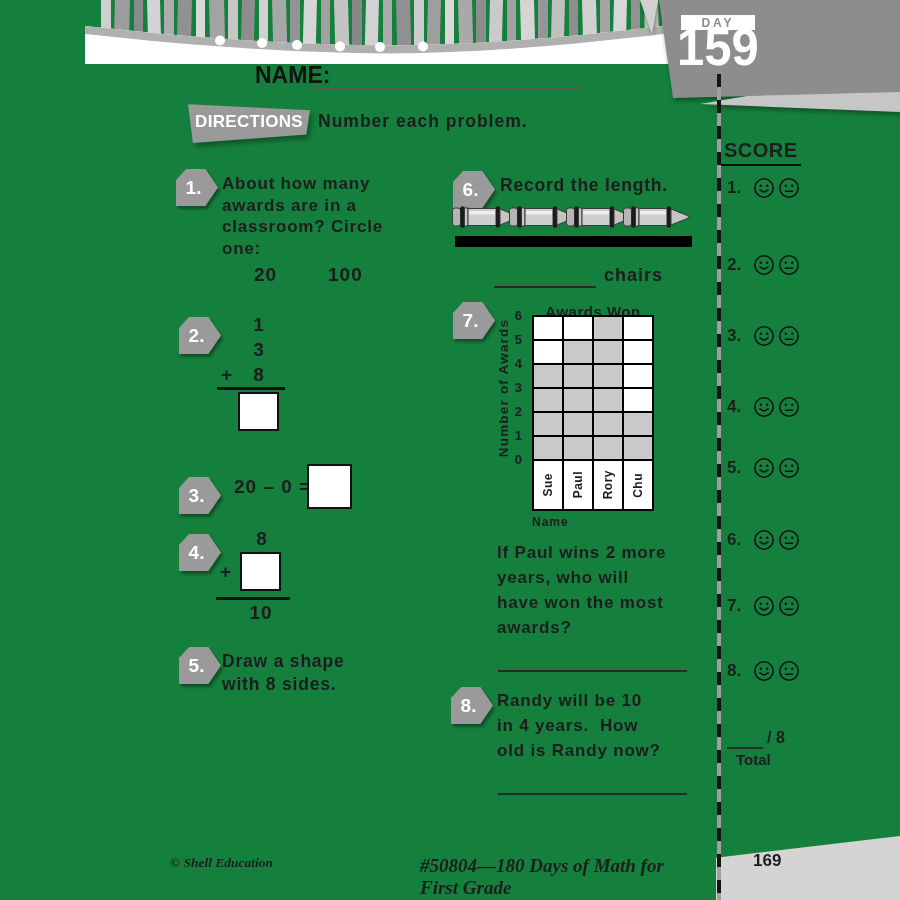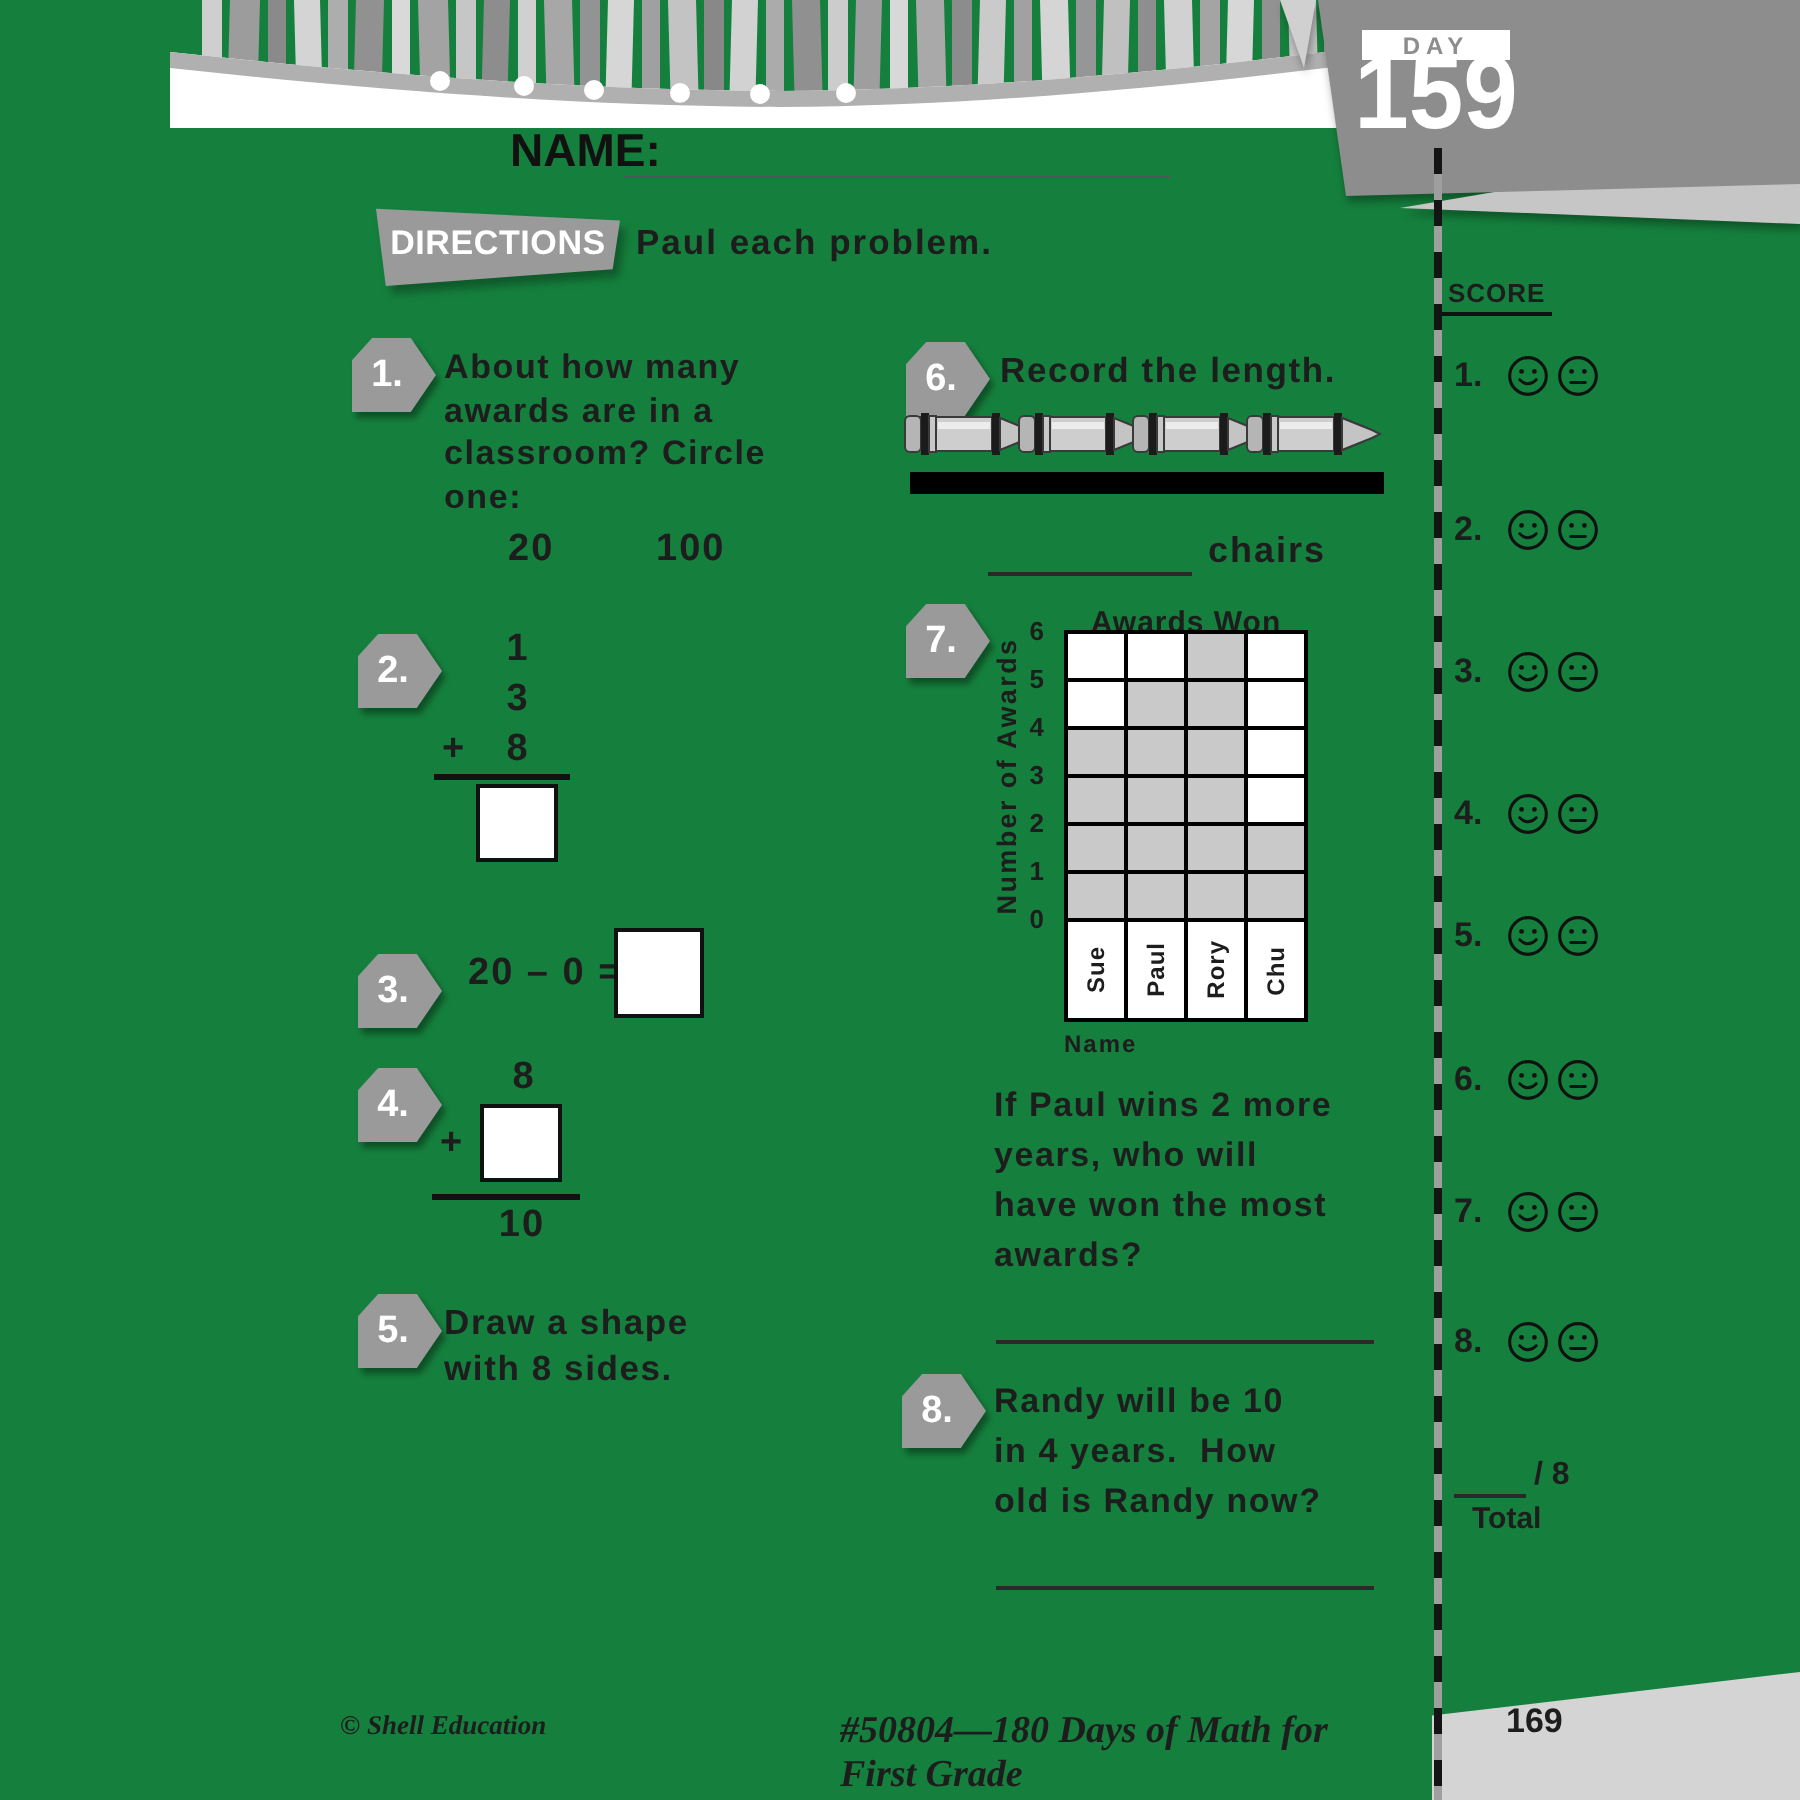--- a/index.html
+++ b/index.html
@@ -40,21 +40,21 @@
     display:grid;grid-template-columns:repeat(4,1fr);gap:2px;}
   .names .ncell{background:#fff;display:flex;align-items:center;justify-content:center;}
   .names .ncell span{writing-mode:vertical-rl;transform:rotate(180deg);font-weight:700;font-size:12px;letter-spacing:.5px;}
   .yticks{position:absolute;left:500px;top:315px;width:24px;height:146px;}
   .yticks span{position:absolute;right:2px;width:22px;height:18px;line-height:18px;text-align:right;font-weight:800;font-size:13px;}
   .ylabel{position:absolute;left:424px;top:380px;width:160px;height:16px;text-align:center;
     transform:rotate(-90deg);font-weight:800;font-size:13.5px;letter-spacing:1.2px;}
   .xlabel{position:absolute;left:532px;top:515px;width:122px;text-align:left;font-weight:800;font-size:12px;letter-spacing:1px;}
 
   
-  .score-title{position:absolute;left:721px;top:139px;font-weight:800;font-size:13px;letter-spacing:.5px;
+  .score-title{position:absolute;left:721px;top:139px;font-weight:800;font-size:20px;letter-spacing:.5px;
     border-bottom:2.5px solid #111;padding:0 3px 2px 3px;}
   .score-row{position:absolute;left:727px;display:flex;align-items:center;gap:3px;height:22px;}
   .score-row .num{font-weight:800;font-size:17px;width:23px;}
   .face{width:22px;height:22px;display:block;}
   .total-suffix{position:absolute;left:767px;top:729px;font-weight:800;font-size:16px;}
   .total-label{position:absolute;left:736px;top:751px;font-weight:700;font-size:15px;}
 
   
   .name-label{position:absolute;left:255px;top:62px;font-weight:800;font-size:23px;color:#111;}
   .name-line{position:absolute;left:312px;top:64px;width:273px;height:24px;border-bottom:1.8px solid #555;}
@@ -138,21 +138,21 @@
   <div class="day-num">159</div>
 
   <div class="dash-line"></div>
 
   <div class="name-label">NAME:</div>
   <div class="name-line"></div>
 
   <div class="dirs-wrap">
     <div class="dirs">DIRECTIONS</div>
   </div>
-  <div class="abs ptext-lg" style="left:318px;top:111px;font-size:17.5px;">Paul each problem.</div>
+  <div class="abs ptext-lg" style="left:318px;top:111px;font-size:17.5px;">Number each problem.</div>
 
   <div class="badge-wrap" style="left:176px;top:169px;">
     <div class="badge">1.</div>
   </div>
   <div class="abs ptext" style="left:222px;top:173px;width:190px;">
     <div>About how many</div>
     <div>awards are in a</div>
     <div>classroom? Circle</div>
     <div>one:</div>
   </div>

